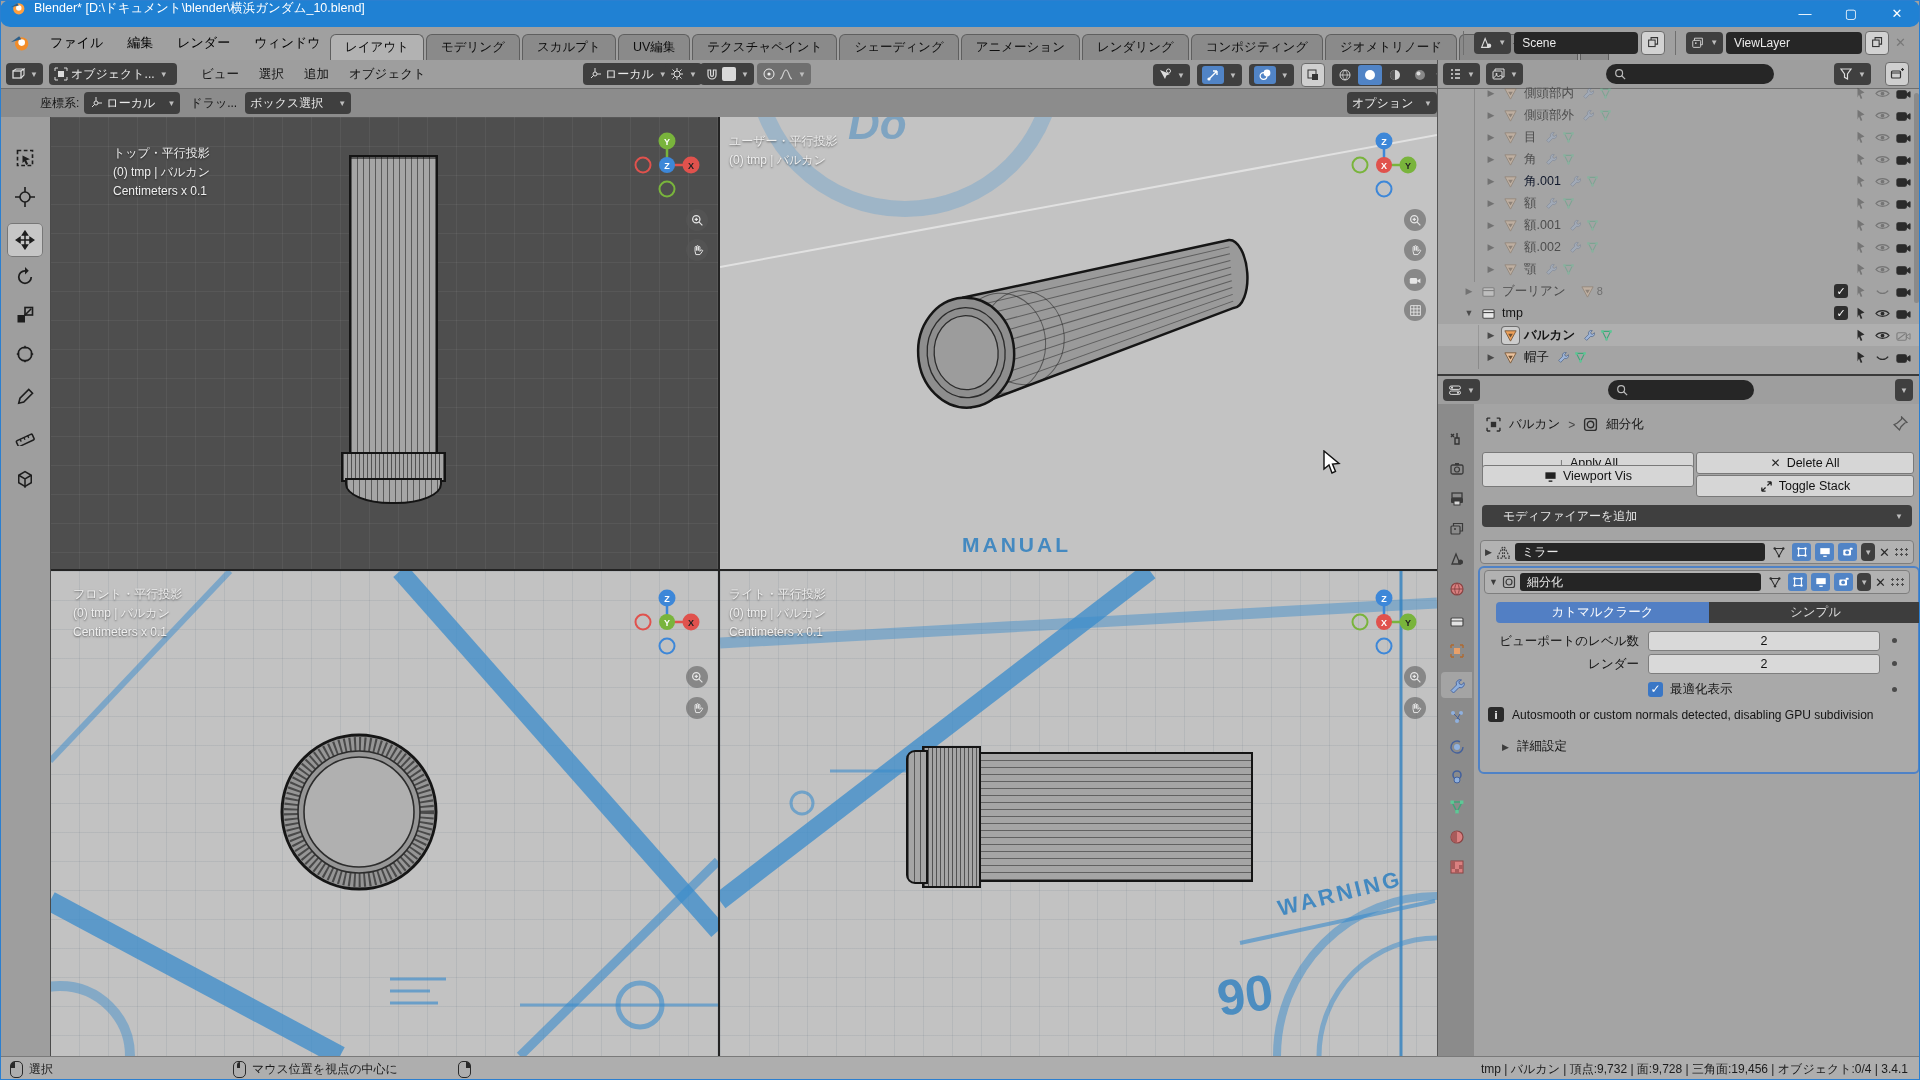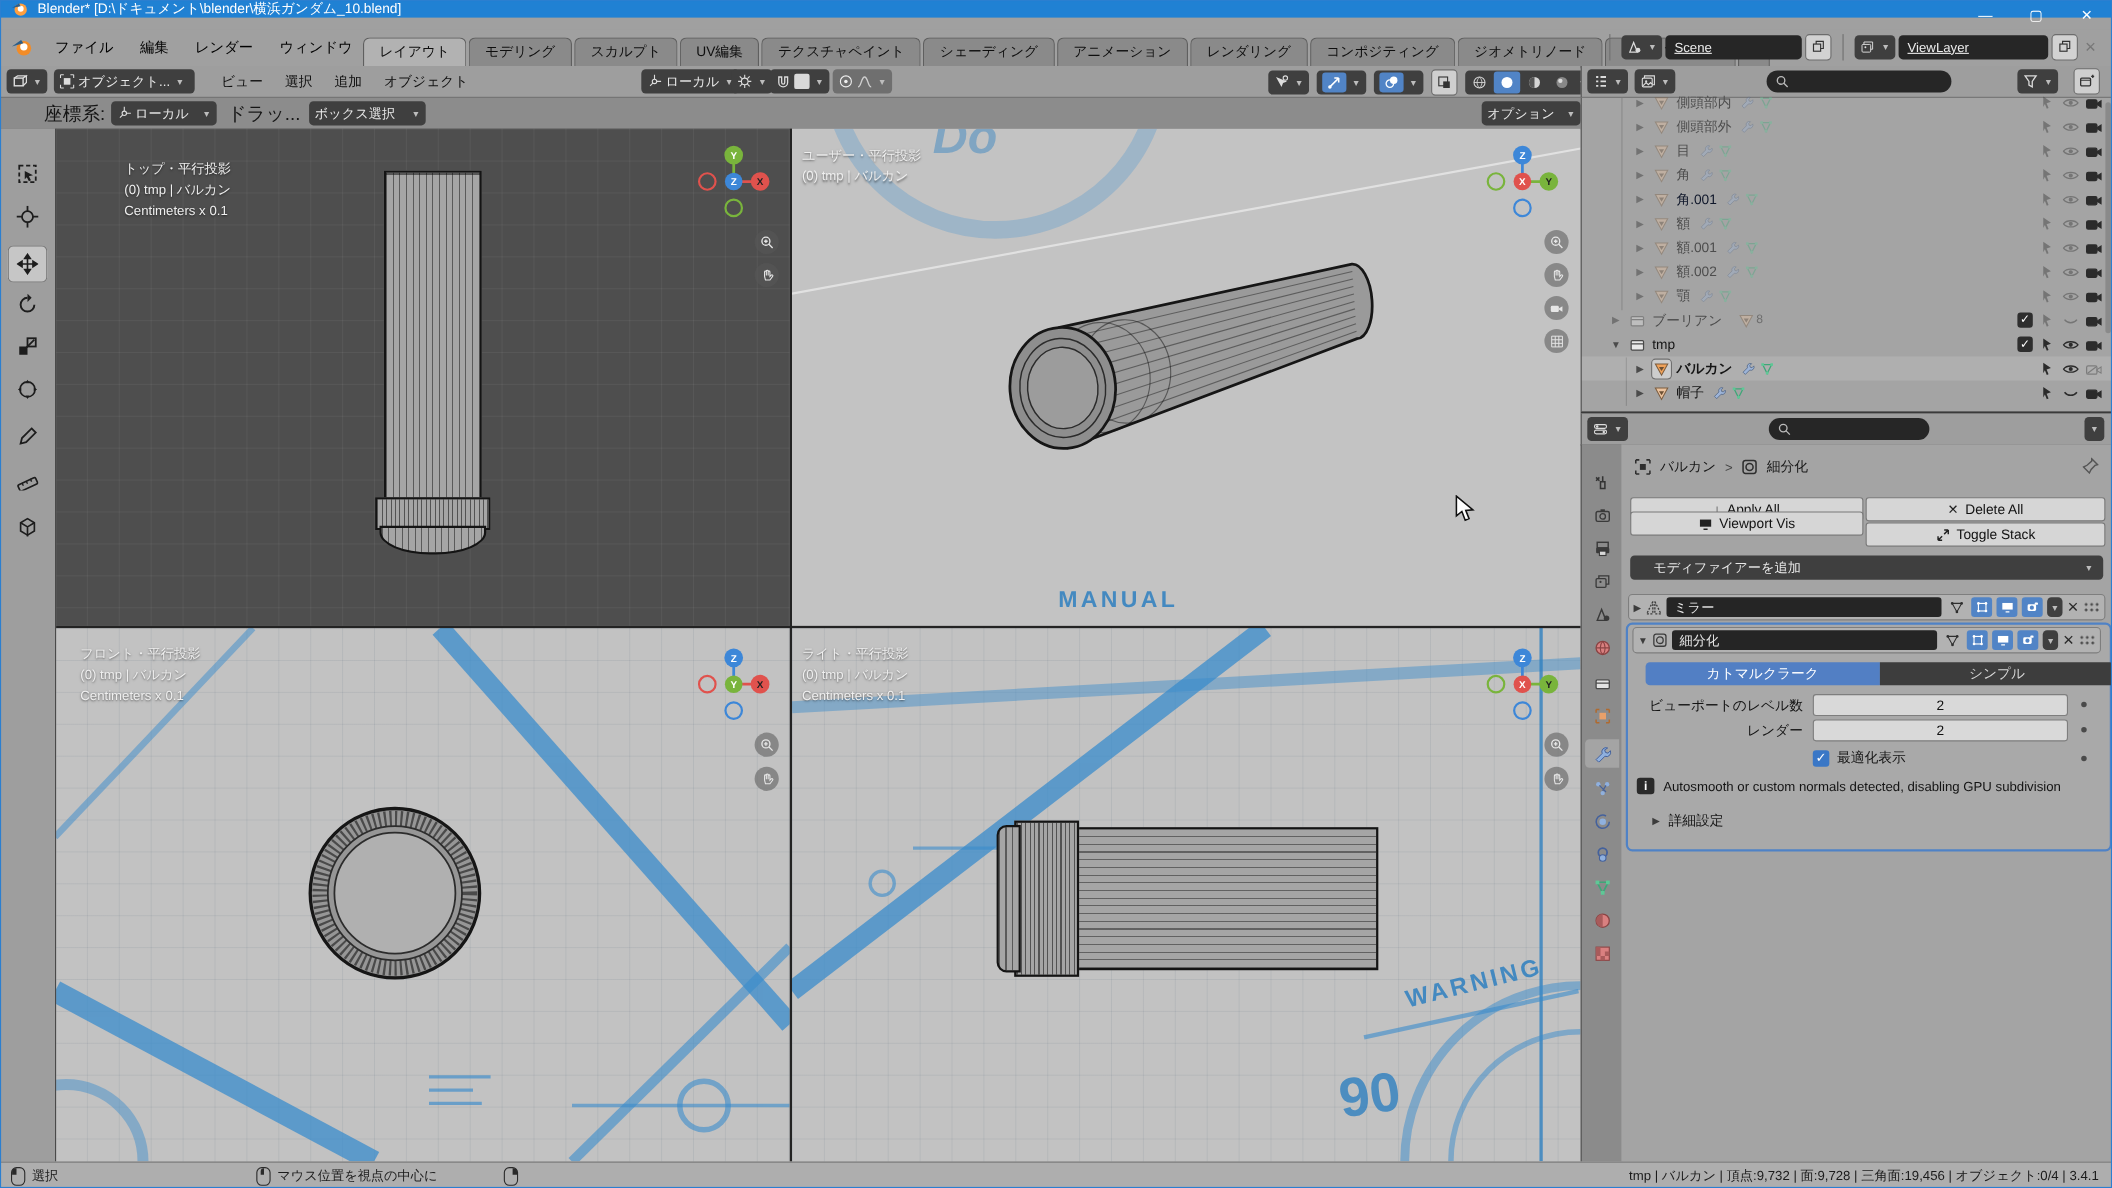--- a/index.html
+++ b/index.html
@@ -4,55 +4,55 @@
 <style>
   html,body{margin:0;padding:0;background:#6d6d6d;}
   #app{position:relative;width:1920px;height:1080px;overflow:hidden;
        font-family:"Liberation Sans","DejaVu Sans",sans-serif;font-size:12px;color:#161616;
        background:#a0a0a0;user-select:none;}
   .abs{position:absolute;}
   .row{display:flex;align-items:center;}
   svg{display:block;}
 
   
-  #titlebar{left:0;top:0;width:1920px;height:16px;background:#2081d3;color:#fff;display:flex;align-items:flex-start;}
+  #titlebar{left:0;top:0;width:1920px;height:27px;background:#2081d3;color:#fff;display:flex;align-items:flex-start;border-radius:10px;}
   #titlebar .t-logo{width:16px;height:16px;margin:0 8px 0 10px;}
   #titlebar .t-text{font-size:12.5px;}
   .wbtns{position:absolute;right:0;top:0;height:27px;display:flex;}
   .wbtn{width:46px;height:27px;display:flex;align-items:center;justify-content:center;color:#fff;font-size:13px;}
 
   
   #topbar{left:0;top:27px;width:1920px;height:33px;background:#a0a0a0;border-bottom:2px solid #272727;}
   #blender-logo{position:absolute;left:10px;top:6px;width:20px;height:20px;}
   #menubar{position:absolute;left:38px;top:0;height:31px;display:flex;align-items:center;}
   .menu-item{padding:0 12px;font-size:13px;color:#000000;border-radius:4px;height:22px;display:flex;align-items:center;}
   #tabs{position:absolute;left:330px;bottom:0;display:flex;align-items:flex-end;height:30px;}
   .tab{height:25px;display:flex;align-items:center;padding:0 14px;font-size:12.5px;color:#0e0e0e;
        background:#8a8a8a;border:1px solid #5f5f5f;border-bottom:none;border-radius:6px 6px 0 0;margin-right:2px;}
   .tab.active{background:#b2b2b2;}
   .tab.addtab{padding:0 10px;}
   #scene-block{position:absolute;right:8px;top:3px;height:25px;display:flex;align-items:center;}
   .chip-dark{background:#3f3f3f;color:#e9e9e9;border-radius:4px;height:22px;display:inline-flex;align-items:center;padding:0 5px;gap:3px;}
-  .field-dark{background:#262626;color:#ececec;border-radius:4px;height:22px;display:inline-flex;align-items:center;padding:0 8px;text-decoration:underline;}
+  .field-dark{background:#262626;color:#ececec;border-radius:4px;height:22px;display:inline-flex;align-items:center;padding:0 8px;}
   .mini-btn{background:#d2d2d2;border:1px solid #6c6c6c;border-radius:4px;width:22px;height:22px;display:flex;align-items:center;justify-content:center;color:#222;}
   .caret{font-size:8px;color:#bdbdbd;margin-left:2px;}
   .vsep{width:1px;height:24px;background:#6f6f6f;margin:0 10px;}
 
   
   #vp-header{left:0;top:60px;width:1437px;height:28px;background:#9e9e9e;border-bottom:1px solid #6e6e6e;display:flex;align-items:center;}
   #ol-header{left:1437px;top:60px;width:483px;height:28px;background:#9e9e9e;border-bottom:1px solid #6e6e6e;border-left:1px solid #555;display:flex;align-items:center;}
   .hdr-menu{padding:0 10px;font-size:12.5px;color:#101010;height:20px;display:flex;align-items:center;border-radius:4px;}
   .seg{display:flex;background:#3f3f3f;border-radius:4px;height:22px;align-items:center;padding:0 1px;gap:1px;}
   .seg .sbtn{width:24px;height:20px;border-radius:3px;display:flex;align-items:center;justify-content:center;}
   .seg .sbtn.on{background:#5184c6;}
   .icon12{width:14px;height:14px;}
 
   
   #toolsettings{left:0;top:89px;width:1437px;height:28px;background:#8c8c8c;border-bottom:1px solid #6e6e6e;}
-  #toolsettings .lbl{font-size:17px;color:#151515;}
+  #toolsettings .lbl{font-size:12px;color:#151515;}
 
   
   #toolbar{left:0;top:117px;width:50px;height:939px;background:#9e9e9e;border-right:1px solid #4a4a4a;}
   .tool-btn{position:absolute;left:7px;width:36px;height:34px;border-radius:5px;display:flex;align-items:center;justify-content:center;color:#1d1d1d;}
   .tool-btn.active{background:#c6c6c6;box-shadow:0 0 0 1px #777 inset;}
   .tool-btn svg{width:20px;height:20px;}
 
   
   .quad{overflow:hidden;}
   #q-tl{left:50px;top:117px;width:668px;height:452px;background-color:#4e4e4e;

